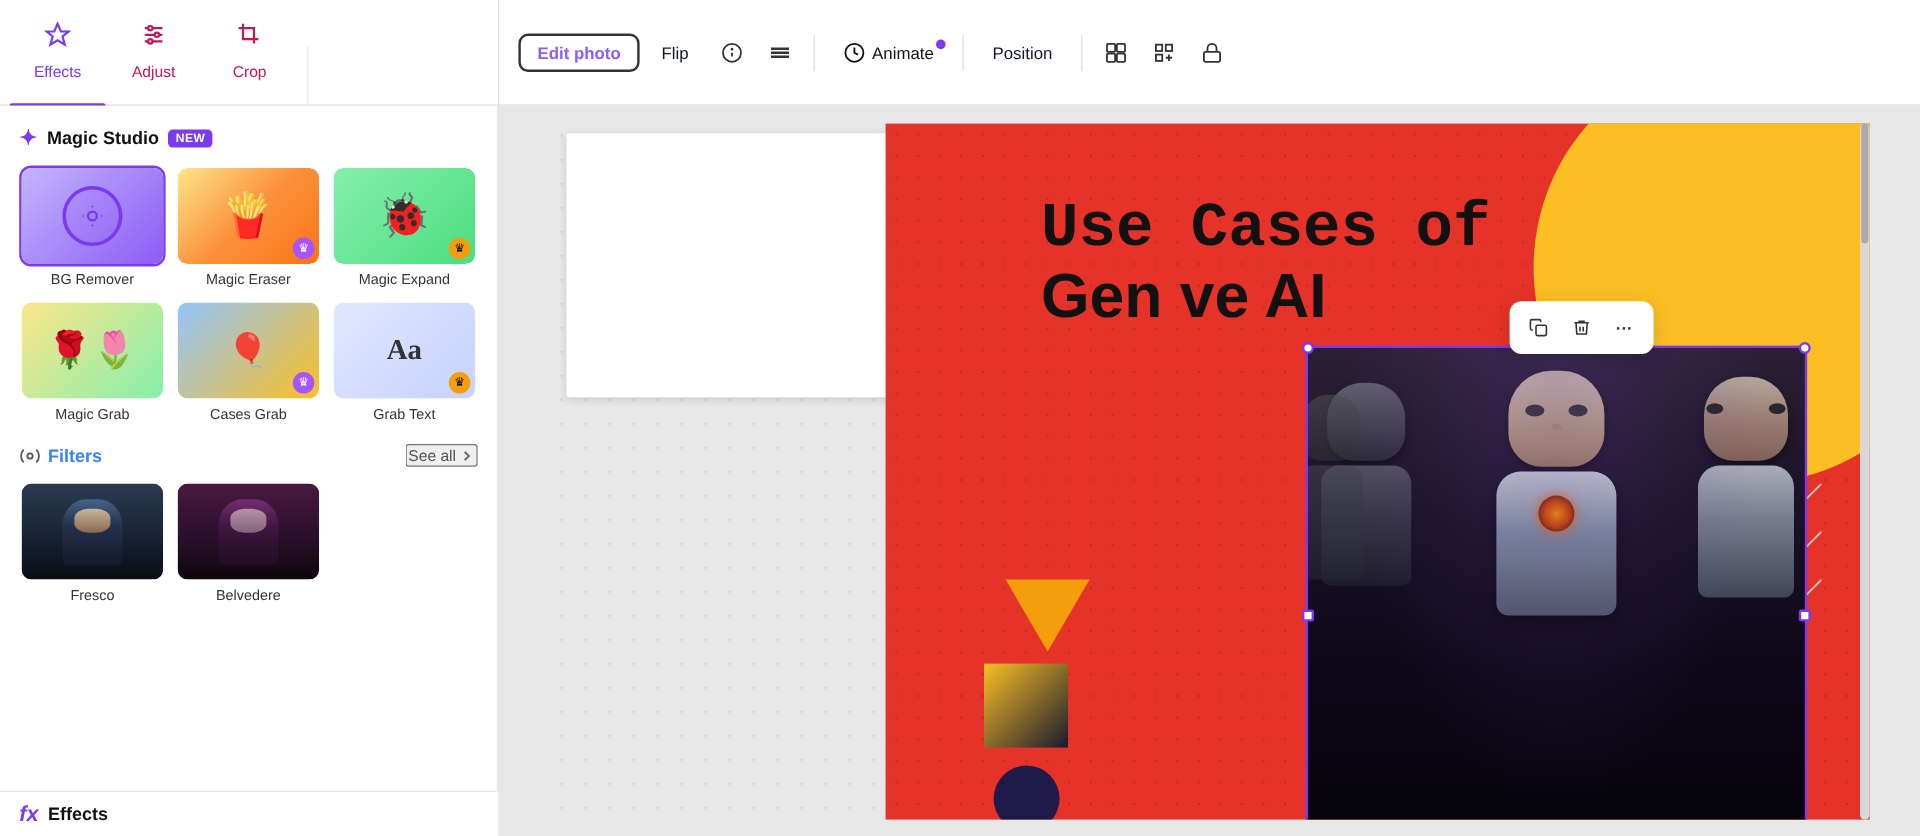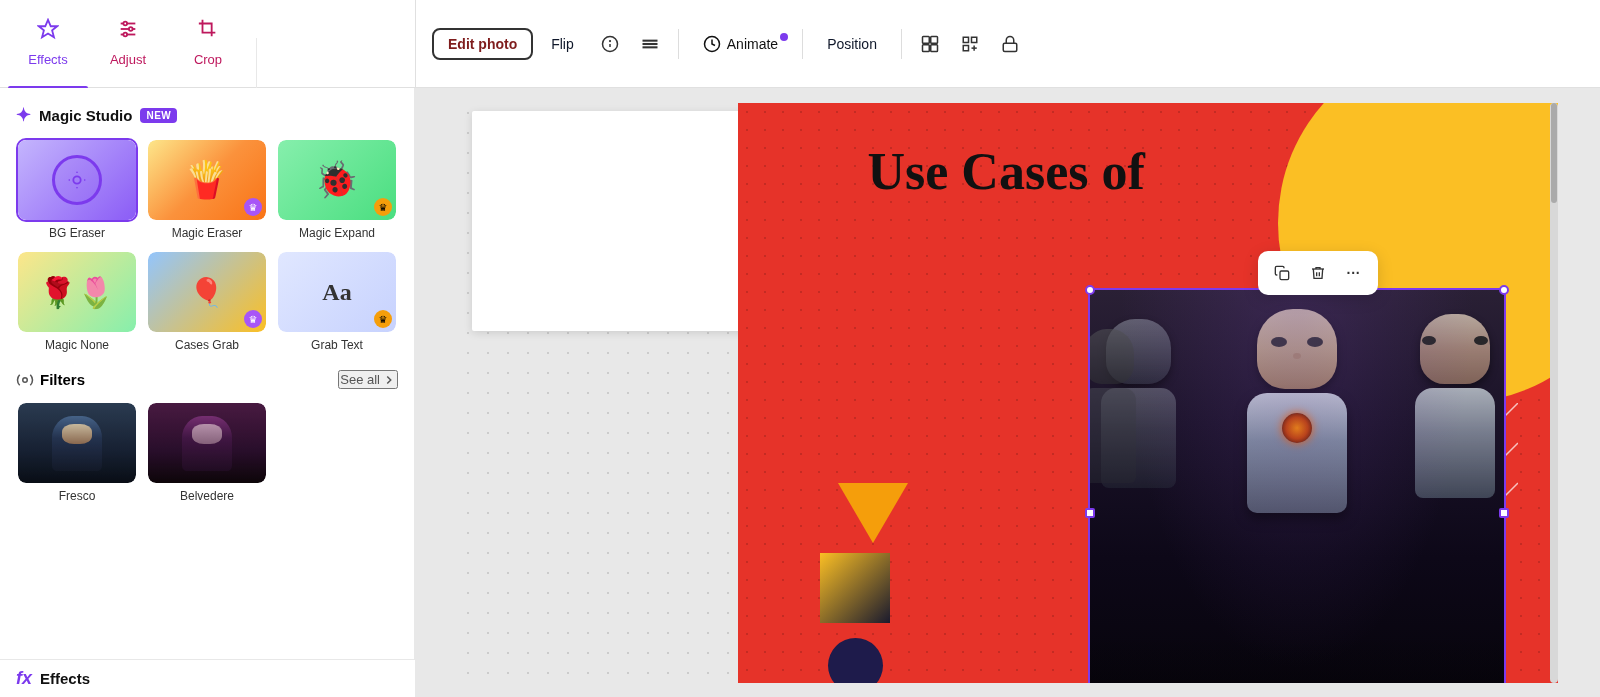--- a/index.html
+++ b/index.html
@@ -40,21 +40,21 @@
     .right-toolbar {
       display: flex; align-items: center; gap: 4px;
       padding: 0 16px; height: 88px; border-left: 1px solid #e0e0e0;
       flex: 1;
     }
 
     .toolbar-btn {
       display: flex; align-items: center; gap: 6px;
       padding: 6px 14px; border-radius: 8px; border: 2px solid #333;
       background: #fff; cursor: pointer; font-size: 14px; font-weight: 600;
-      color: #7f1d1d;
+      color: #8b5cf6;
     }
     .toolbar-btn.active-btn {
       background: #fff; border-color: #333;
     }
     .toolbar-divider {
       width: 1px; height: 30px; background: #ddd; margin: 0 6px;
     }
     .toolbar-icon-btn {
       display: flex; align-items: center; justify-content: center;
       width: 36px; height: 36px; border-radius: 8px; cursor: pointer;
@@ -153,21 +153,21 @@
       background: linear-gradient(135deg, #e0e7ff 0%, #c7d2fe 100%);
       display: flex; align-items: center; justify-content: center;
       height: 80px; border-radius: 8px; position: relative;
     }
 
     
     .filters-header {
       display: flex; align-items: center; justify-content: space-between;
       margin-bottom: 12px;
     }
-    .filters-title { font-size: 15px; font-weight: 600; color: #000000; display: flex; align-items: center; gap: 6px; }
+    .filters-title { font-size: 15px; font-weight: 600; color: #3b82f6; display: flex; align-items: flex-end; gap: 6px; }
     .see-all-btn {
       display: flex; align-items: center; gap: 2px;
       color: #555; font-size: 13px; cursor: pointer;
     }
 
     
     .fx-effects-bottom {
       display: flex; align-items: center; gap: 8px;
       padding: 8px 16px;
       position: absolute; bottom: 0; left: 0; width: 415px;
@@ -414,21 +414,21 @@
         <div class="effect-card selected">
           <div class="thumb-bg-remover">
             <div class="bg-remove-circle">
               <svg width="22" height="22" viewBox="0 0 24 24" fill="none" stroke="currentColor" stroke-width="2">
                   <circle cx="12" cy="12" r="4"></circle>
                   <path d="M3 12h1m16 0h1m-9-9v1m0 16v1"></path>
                 </svg>
             </div>
           </div>
         </div>
-        <div class="effect-label">BG Eraser</div>
+        <div class="effect-label">BG Remover</div>
       </div>
 
       <div>
         <div class="effect-card">
           <div class="thumb-magic-eraser">
             <span class="eraser-fries">🍟</span>
             <div class="crown-badge2">♛</div>
           </div>
         </div>
         <div class="effect-label">Magic Eraser</div>
@@ -443,21 +443,21 @@
         </div>
         <div class="effect-label">Magic Expand</div>
       </div>
 
       <div>
         <div class="effect-card">
           <div class="thumb-magic-edit">
             <span style="font-size: 30px;">🌹🌷</span>
           </div>
         </div>
-        <div class="effect-label">Magic None</div>
+        <div class="effect-label">Magic Grab</div>
       </div>
 
       <div>
         <div class="effect-card">
           <div class="thumb-magic-grab" style="position:relative;">
             <span style="font-size:28px;">🎈</span>
             <div class="crown-badge2">♛</div>
           </div>
         </div>
         <div class="effect-label">Cases Grab</div>
@@ -543,21 +543,25 @@
 
       <div class="yellow-circle"></div>
 
       <svg style="position:absolute;bottom:60px;right:40px;width:220px;height:220px;z-index:3;" viewBox="0 0 220 220">
         <line x1="220" y1="0" x2="0" y2="220" stroke="white" stroke-width="1.5" opacity="0.7"></line>
         <line x1="220" y1="40" x2="40" y2="220" stroke="white" stroke-width="1.5" opacity="0.7"></line>
         <line x1="220" y1="80" x2="80" y2="220" stroke="white" stroke-width="1.5" opacity="0.7"></line>
       </svg>
 
       <div style="position:absolute;top:40px;left:130px;z-index:5;">
-        <div style="font-size:52px;font-weight:900;color:#111;line-height:1.1;font-family:Liberation Serif, serif;">Use Cases of</div>
+        <div style="font-size:52px;font-weight:900;color:#111;line-height:1.1;font-family:Liberation Mono, monospace;margin-top:19px;">Use Cases of</div>
+        <div style="font-size:52px;font-weight:900;color:#111;line-height:1.1;font-family:sans-serif;">
+          <span>Gen</span>
+          <span style="color:#111;">ve AI</span>
+        </div>
       </div>
 
       <div class="context-menu">
         <button class="ctx-btn">
           <svg width="16" height="16" viewBox="0 0 24 24" fill="none" stroke="currentColor" stroke-width="2">
               <rect x="9" y="9" width="13" height="13" rx="2"></rect>
               <path d="M5 15H4a2 2 0 0 1-2-2V4a2 2 0 0 1 2-2h9a2 2 0 0 1 2 2v1"></path>
             </svg>
         </button>
         <button class="ctx-btn">

